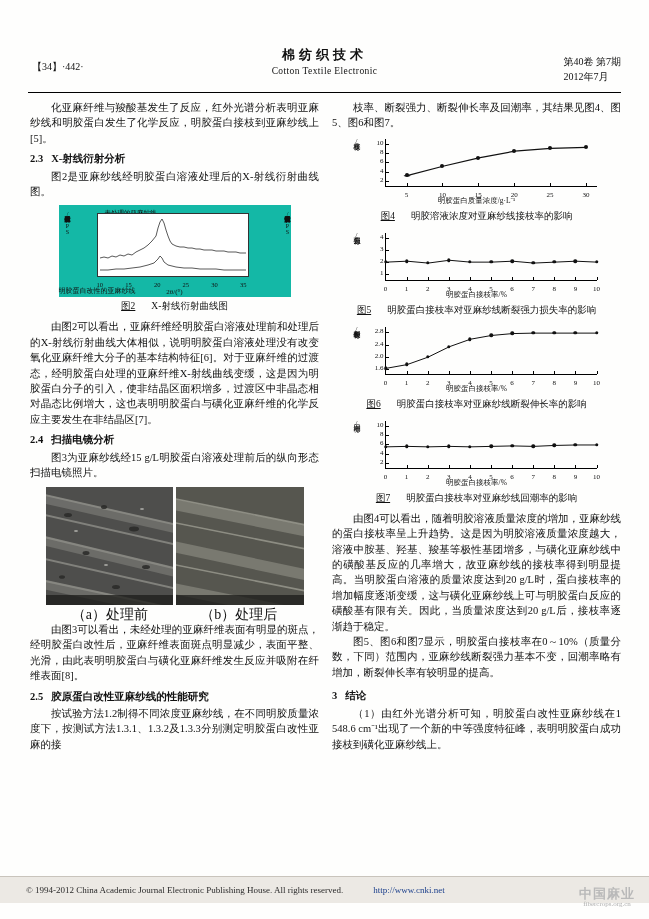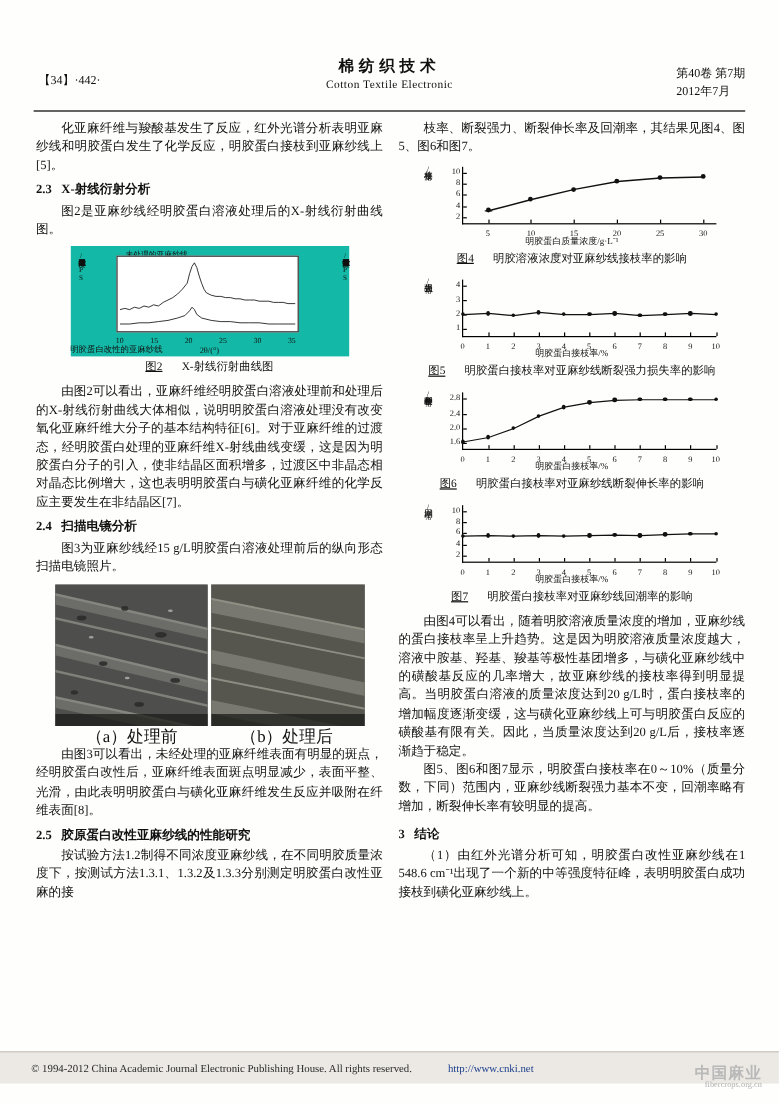--- a/index.html
+++ b/index.html
@@ -148,21 +148,21 @@
   }
   .footer .ftxt{margin-left:26px;}
   .footer .flink{margin-left:30px;color:#1b3f8b;}
   .brand{
     position:absolute;right:14px;bottom:10px;text-align:right;
     font-size:8px;color:#9a9a9a;line-height:10px;
   }
   .brand .bmain{
     font-size:13px;color:#b9b9b9;letter-spacing:1px;font-weight:bold;
   }
-  .brand .bsub{font-size:7px;color:#b0b0b0;}
+  .brand .bsub{font-size:7px;color:#b0b0b0;text-align:center;}
 </style>
 </head>
 <body>
 
 <div class="page">
 
   <div class="hdr">
     <div class="hdr-left">【34】·442·</div>
     <div class="hdr-center">
       <div class="hdr-cn">棉纺织技术</div>

